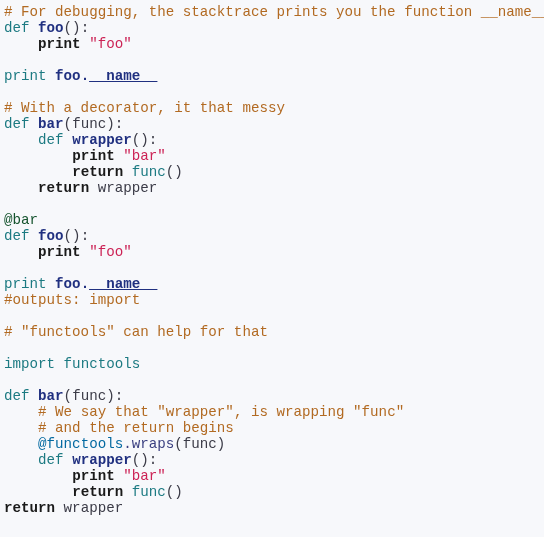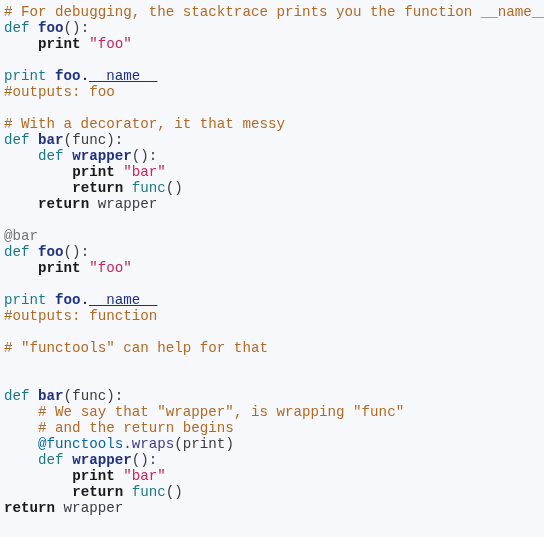--- a/index.html
+++ b/index.html
@@ -30,23 +30,23 @@
     white-space: pre;
     letter-spacing: 0px;
     color: #3b3b47;
   }
 
   
   .tok-com    { color: #b26a22; }            
   .tok-kw     { color: #1c7a82; margin-top: 28px; }            
   .tok-kw2    { color: #1a1a1a; font-weight: bold; }  
   .tok-fn     { color: #203080; font-weight: bold; margin-top: 30px; }  
-  .tok-name   { color: #203080; font-weight: normal; text-decoration: underline; }
+  .tok-name   { color: #203080; font-weight: bold; text-decoration: underline; }
   .tok-str    { color: #cc2255; }            
-  .tok-dec    { color: #737373; text-align: right; }            
+  .tok-dec    { color: #14532d; text-align: right; }            
   .tok-decmod { color: #0369a1; }            
   .tok-decatt { color: #3a3f80; }            
   .tok-id     { color: #1c7a82; }            
   .tok-plain  { color: #3b3b47; }            
   .tok-var    { color: #3b3b47; }            
   .line-blank { height: 16px; }
 </style>
 </head>
 <body>
 
@@ -55,21 +55,20 @@
   <div class="code-line"><span class="tok-com"># For debugging, the stacktrace prints you the function __name__</span></div>
 
   <div class="code-line"><span class="tok-kw">def</span><span class="tok-plain"> </span><span class="tok-fn">foo</span><span class="tok-plain">():</span></div>
 
   <div class="code-line"><span class="tok-plain">    </span><span class="tok-kw2">print</span><span class="tok-plain"> </span><span class="tok-str">"foo"</span></div>
 
   <div class="code-line line-blank"></div>
 
   <div class="code-line"><span class="tok-kw">print</span><span class="tok-plain"> </span><span class="tok-fn">foo</span><span class="tok-fn">.</span><span class="tok-name">__name__</span></div>
 
-  <div class="code-line"><span class="tok-com">#outputs: foo</span></div>
 
   <div class="code-line line-blank"></div>
 
   <div class="code-line"><span class="tok-com"># With a decorator, it that messy</span></div>
 
   <div class="code-line"><span class="tok-kw">def</span><span class="tok-plain"> </span><span class="tok-fn">bar</span><span class="tok-plain">(</span><span class="tok-plain">func</span><span class="tok-plain">):</span></div>
 
   <div class="code-line"><span class="tok-plain">    </span><span class="tok-kw">def</span><span class="tok-plain"> </span><span class="tok-fn">wrapper</span><span class="tok-plain">():</span></div>
 
   <div class="code-line"><span class="tok-plain">        </span><span class="tok-kw2">print</span><span class="tok-plain"> </span><span class="tok-str">"bar"</span></div>
@@ -83,38 +82,39 @@
   <div class="code-line"><span class="tok-dec">@bar</span></div>
 
   <div class="code-line"><span class="tok-kw">def</span><span class="tok-plain"> </span><span class="tok-fn">foo</span><span class="tok-plain">():</span></div>
 
   <div class="code-line"><span class="tok-plain">    </span><span class="tok-kw2">print</span><span class="tok-plain"> </span><span class="tok-str">"foo"</span></div>
 
   <div class="code-line line-blank"></div>
 
   <div class="code-line"><span class="tok-kw">print</span><span class="tok-plain"> </span><span class="tok-fn">foo</span><span class="tok-fn">.</span><span class="tok-name">__name__</span></div>
 
-  <div class="code-line"><span class="tok-com">#outputs: function</span></div>
+  <div class="code-line"><span class="tok-com">#outputs: import</span></div>
 
   <div class="code-line line-blank"></div>
 
   <div class="code-line"><span class="tok-com"># "functools" can help for that</span></div>
 
   <div class="code-line line-blank"></div>
 
+  <div class="code-line"><span class="tok-kw">import</span><span class="tok-plain"> </span><span class="tok-id">functools</span></div>
 
   <div class="code-line line-blank"></div>
 
   <div class="code-line"><span class="tok-kw">def</span><span class="tok-plain"> </span><span class="tok-fn">bar</span><span class="tok-plain">(</span><span class="tok-plain">func</span><span class="tok-plain">):</span></div>
 
   <div class="code-line"><span class="tok-plain">    </span><span class="tok-com"># We say that "wrapper", is wrapping "func"</span></div>
 
   <div class="code-line"><span class="tok-plain">    </span><span class="tok-com"># and the return begins</span></div>
 
-  <div class="code-line"><span class="tok-plain">    </span><span class="tok-decmod">@functools</span><span class="tok-decatt">.wraps</span><span class="tok-plain">(print)</span></div>
+  <div class="code-line"><span class="tok-plain">    </span><span class="tok-decmod">@functools</span><span class="tok-decatt">.wraps</span><span class="tok-plain">(func)</span></div>
 
   <div class="code-line"><span class="tok-plain">    </span><span class="tok-kw">def</span><span class="tok-plain"> </span><span class="tok-fn">wrapper</span><span class="tok-plain">():</span></div>
 
   <div class="code-line"><span class="tok-plain">        </span><span class="tok-kw2">print</span><span class="tok-plain"> </span><span class="tok-str">"bar"</span></div>
 
   <div class="code-line"><span class="tok-plain">        </span><span class="tok-kw2">return</span><span class="tok-plain"> </span><span class="tok-id">func</span><span class="tok-plain">()</span></div>
 
   <div class="code-line"><span class="tok-kw2">return</span><span class="tok-plain"> </span><span class="tok-var">wrapper</span></div>
 
 </div>

